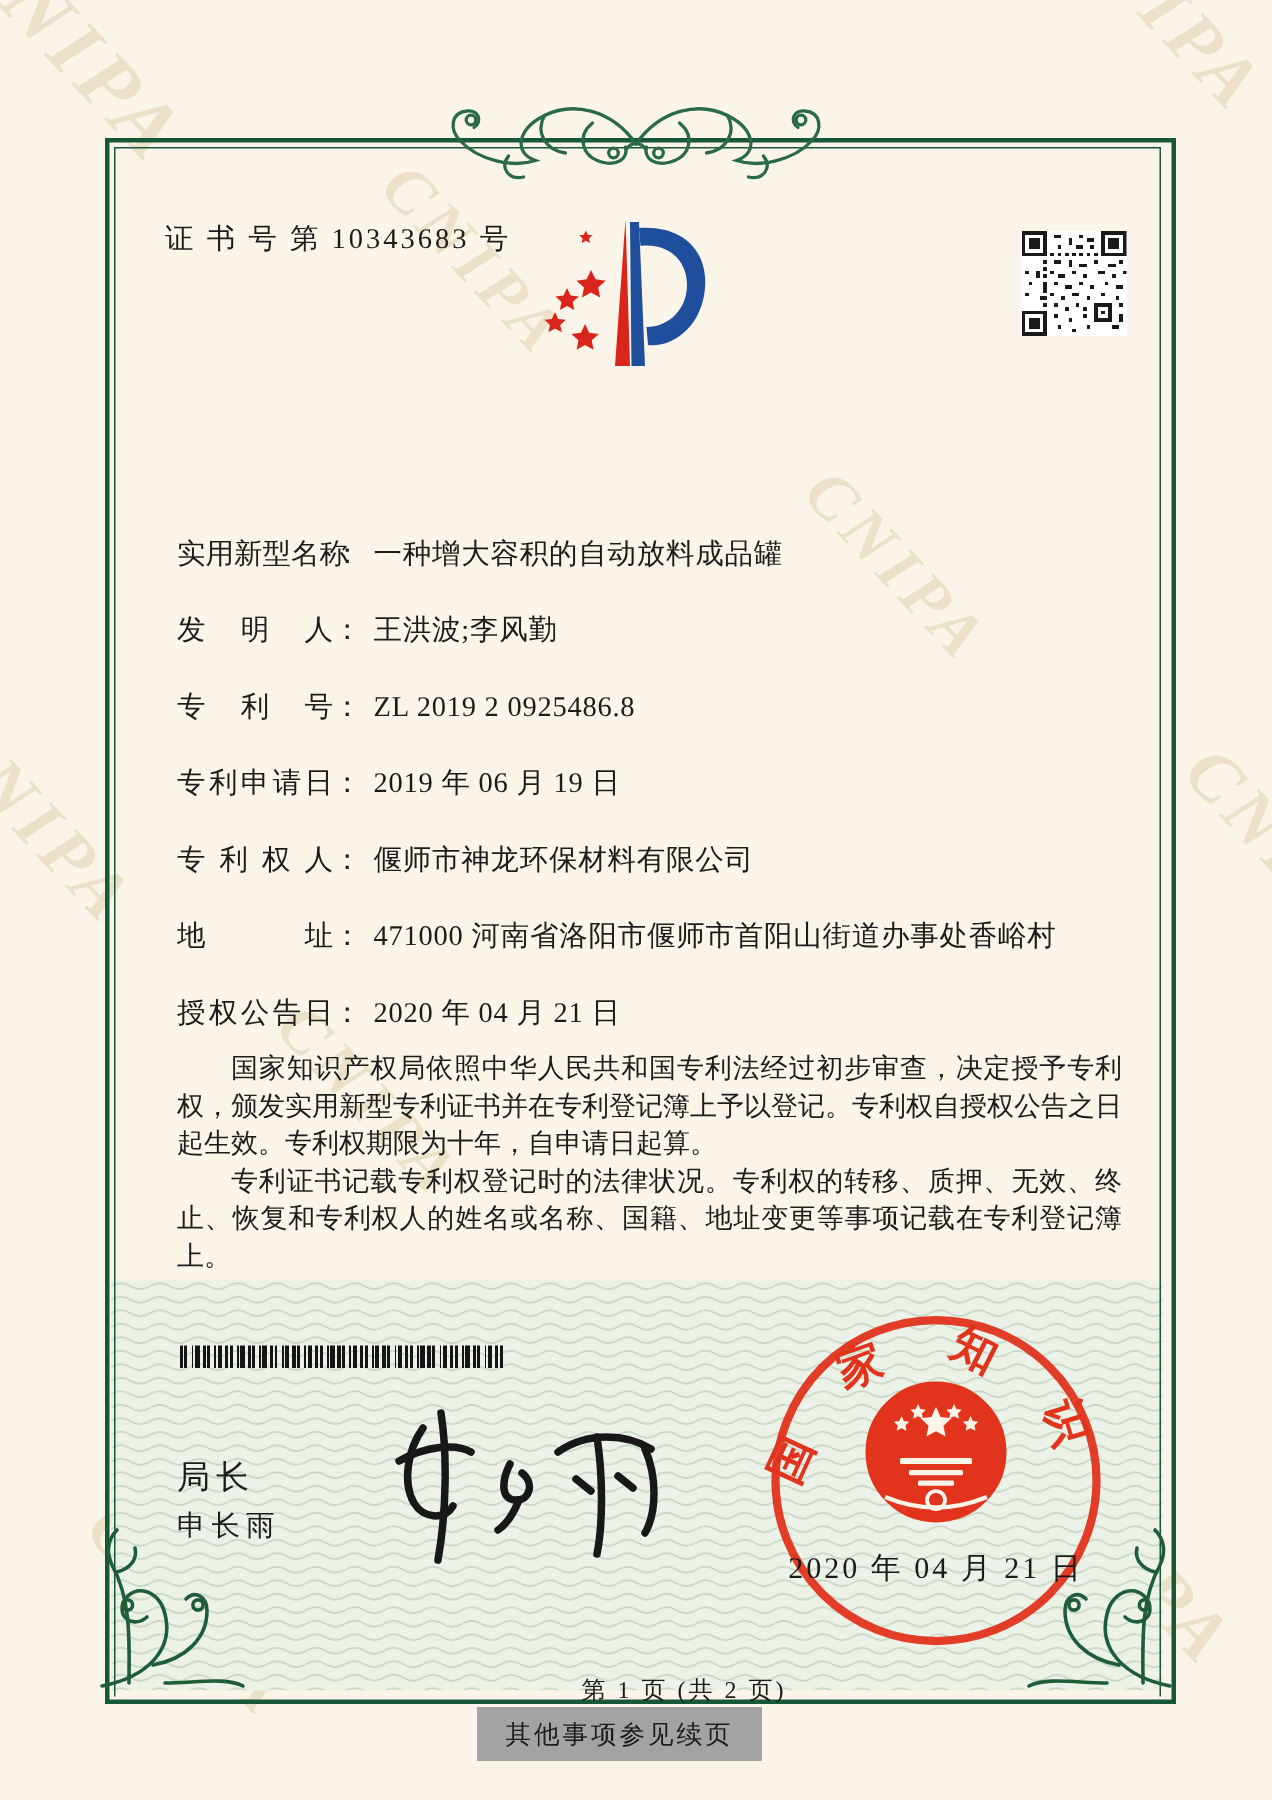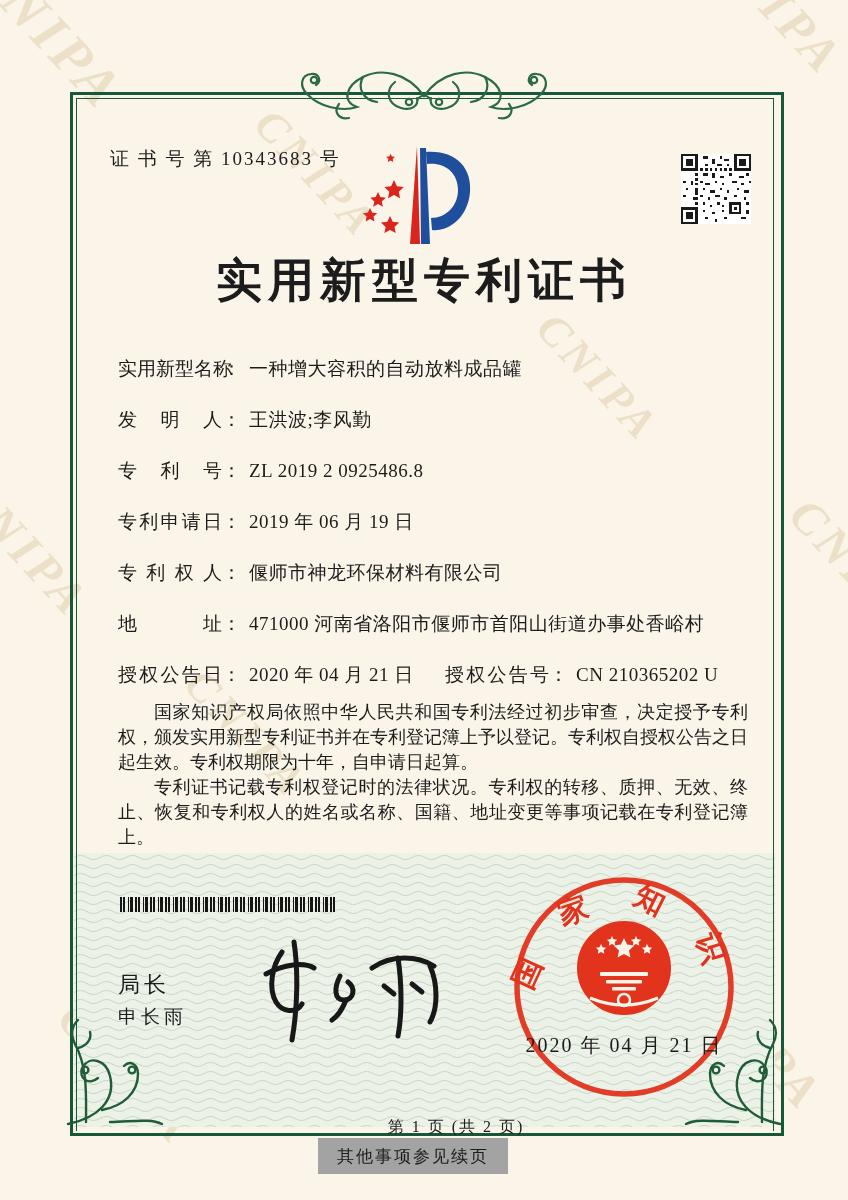--- a/index.html
+++ b/index.html
@@ -240,21 +240,20 @@
           <rect x="17" y="23" width="1" height="1"></rect>
           <rect x="27" y="23" width="1" height="2"></rect>
         <rect x="10" y="26" width="1" height="1"></rect>
           <rect x="14" y="27" width="1" height="1"></rect>
           <rect x="18" y="26" width="1" height="1"></rect>
           <rect x="25" y="26" width="2" height="1"></rect>
       </g>
     </svg>
   </div>
 
-  <div class="title">实用新型专利证书</div>
 
   <div class="frow r1">
     <span class="flabel">实用新型名称</span><span>：</span><span class="fvalue">一种增大容积的自动放料成品罐</span>
   </div>
   <div class="frow r2">
     <span class="flabel">发明人</span><span>：</span><span class="fvalue">王洪波;李风勤</span>
   </div>
   <div class="frow r3">
     <span class="flabel">专利号</span><span>：</span><span class="fvalue">ZL 2019 2 0925486.8</span>
   </div>
@@ -262,23 +261,20 @@
     <span class="flabel">专利申请日</span><span>：</span><span class="fvalue">2019 年 06 月 19 日</span>
   </div>
   <div class="frow r5">
     <span class="flabel">专利权人</span><span>：</span><span class="fvalue">偃师市神龙环保材料有限公司</span>
   </div>
   <div class="frow r6">
     <span class="flabel">地址</span><span>：</span><span class="fvalue">471000 河南省洛阳市偃师市首阳山街道办事处香峪村</span>
   </div>
   <div class="frow r7">
     <span class="flabel">授权公告日</span><span>：</span><span class="fvalue">2020 年 04 月 21 日</span>
-    <span class="grant-group">
-      <span class="flabel">授权公告号</span><span>：</span><span class="fvalue">CN 210365202 U</span>
-    </span>
   </div>
 
   <div class="legal">
     <p>国家知识产权局依照中华人民共和国专利法经过初步审查，决定授予专利权，颁发实用新型专利证书并在专利登记簿上予以登记。专利权自授权公告之日起生效。专利权期限为十年，自申请日起算。</p>
     <p>专利证书记载专利权登记时的法律状况。专利权的转移、质押、无效、终止、恢复和专利权人的姓名或名称、国籍、地址变更等事项记载在专利登记簿上。</p>
   </div>
 
   <div class="barcode"></div>
 
   <div class="signer-title">局长</div>

